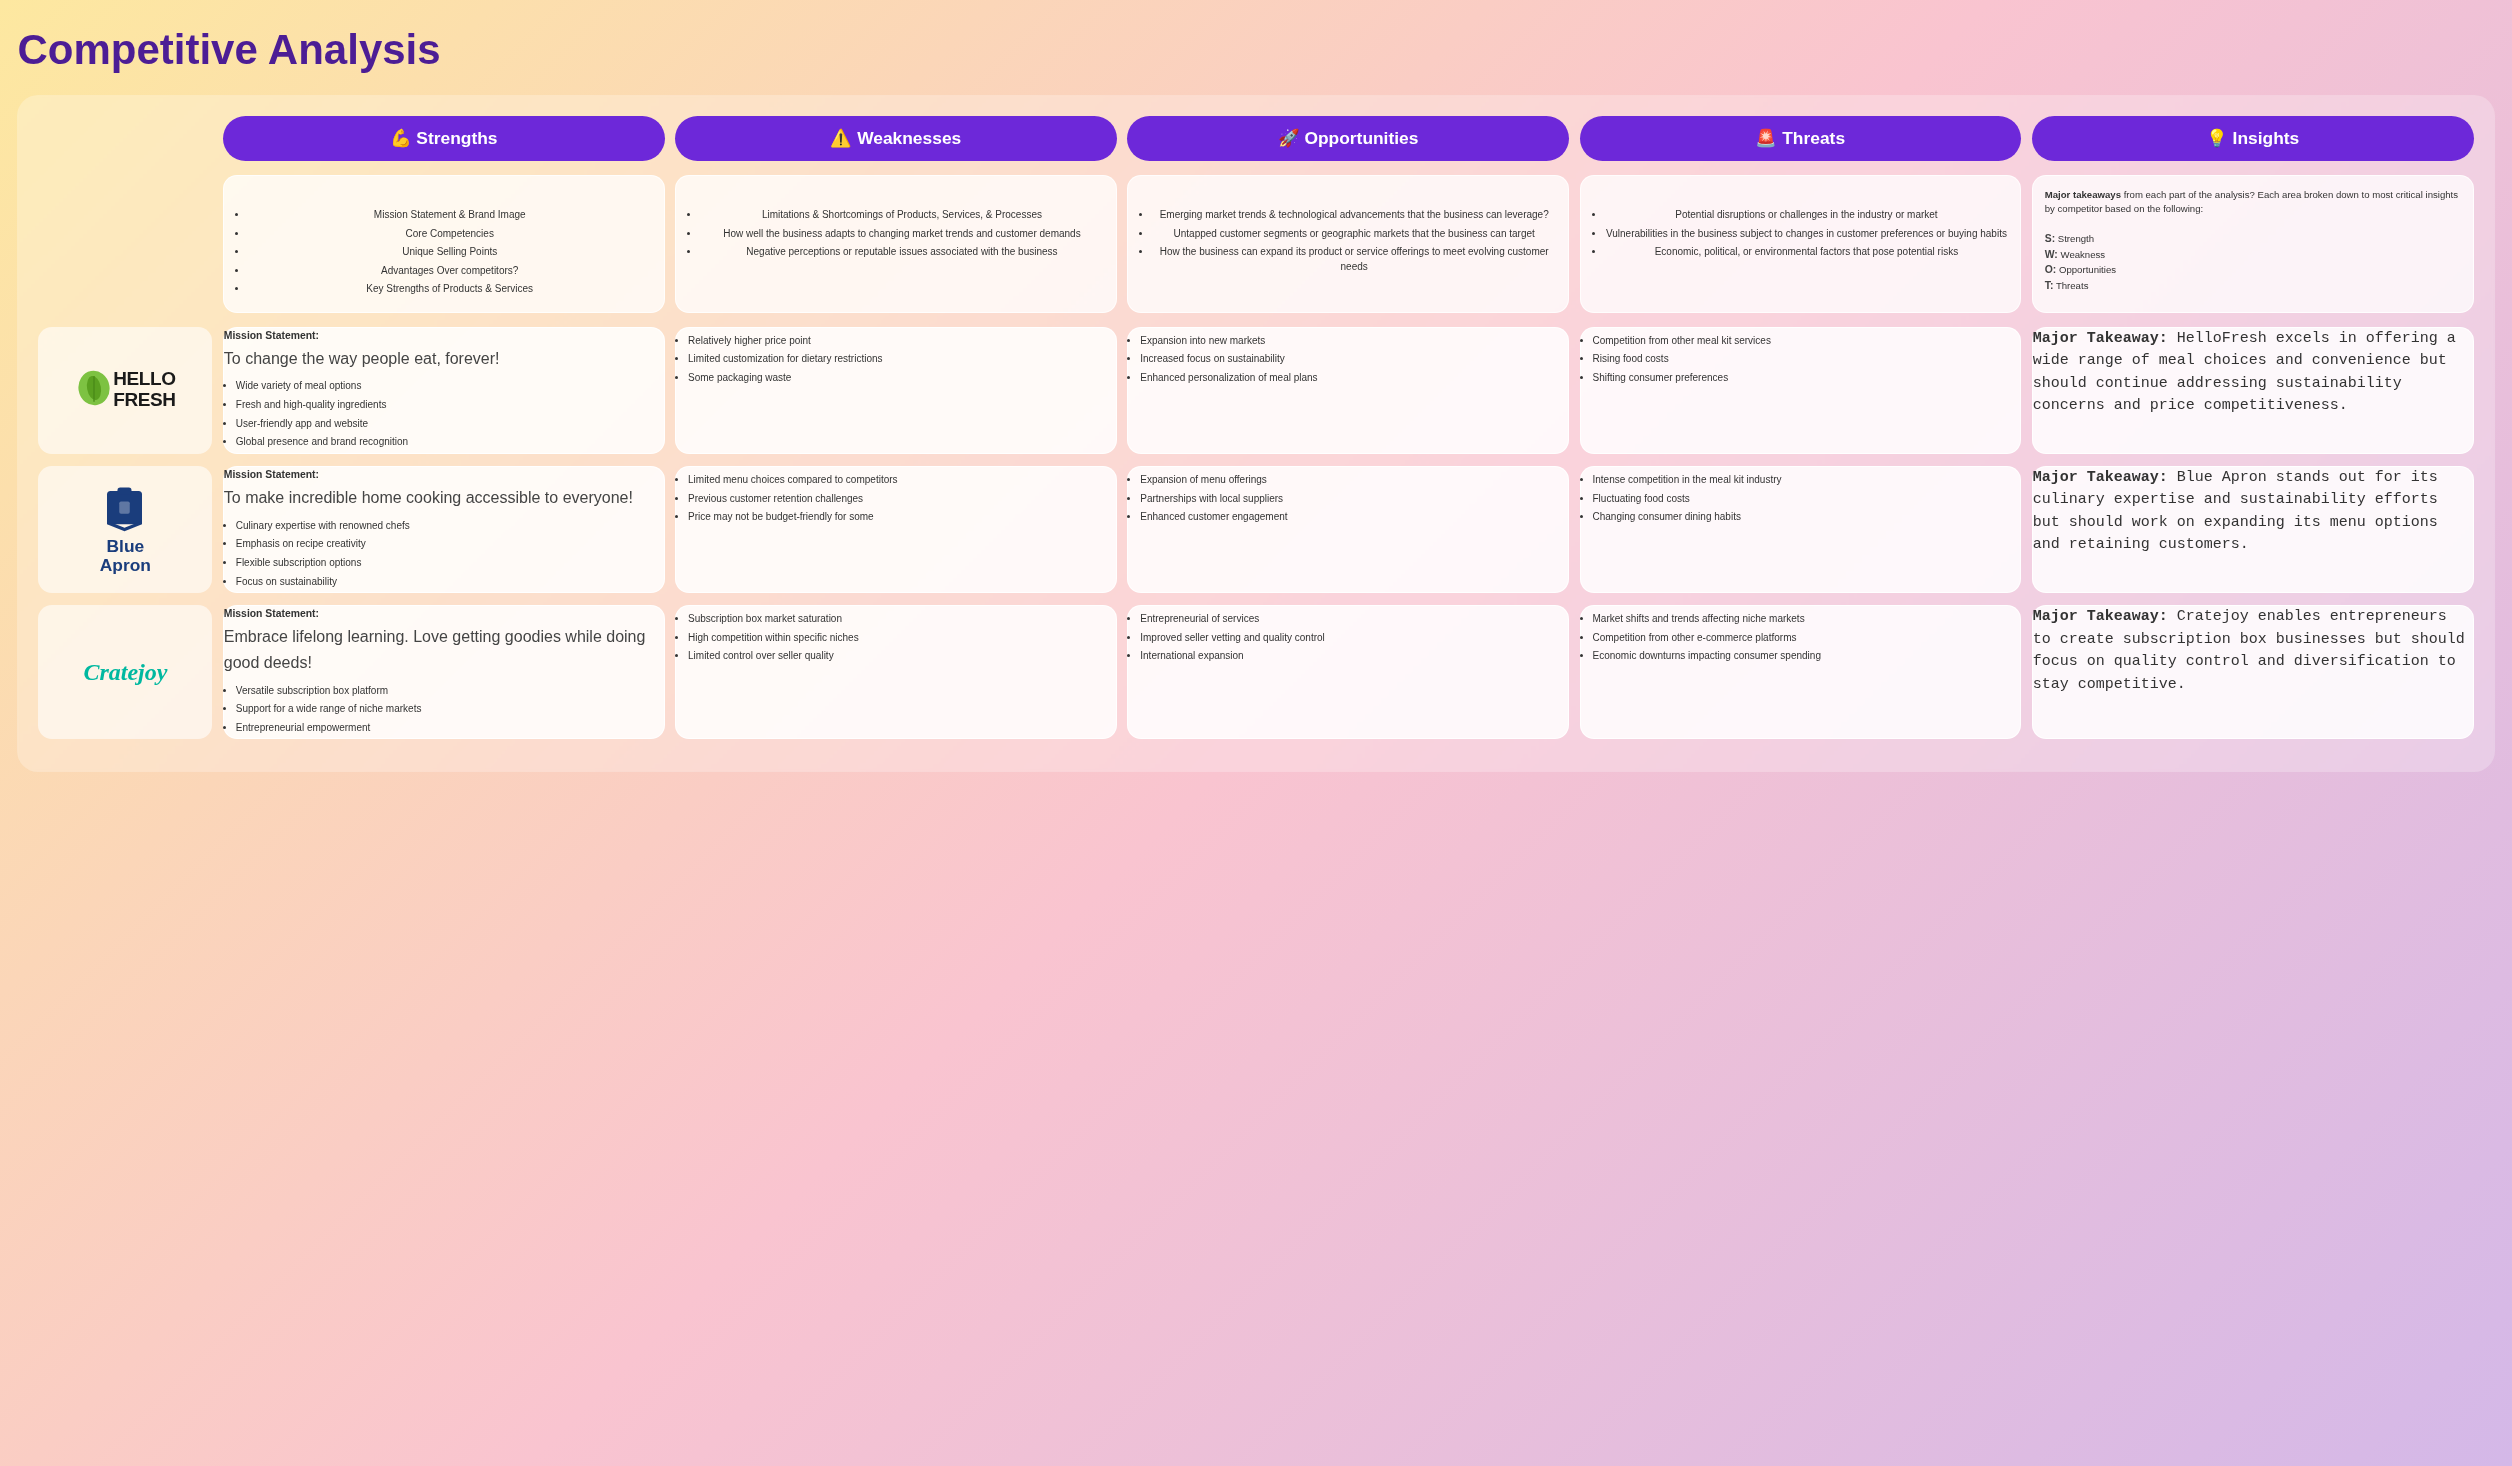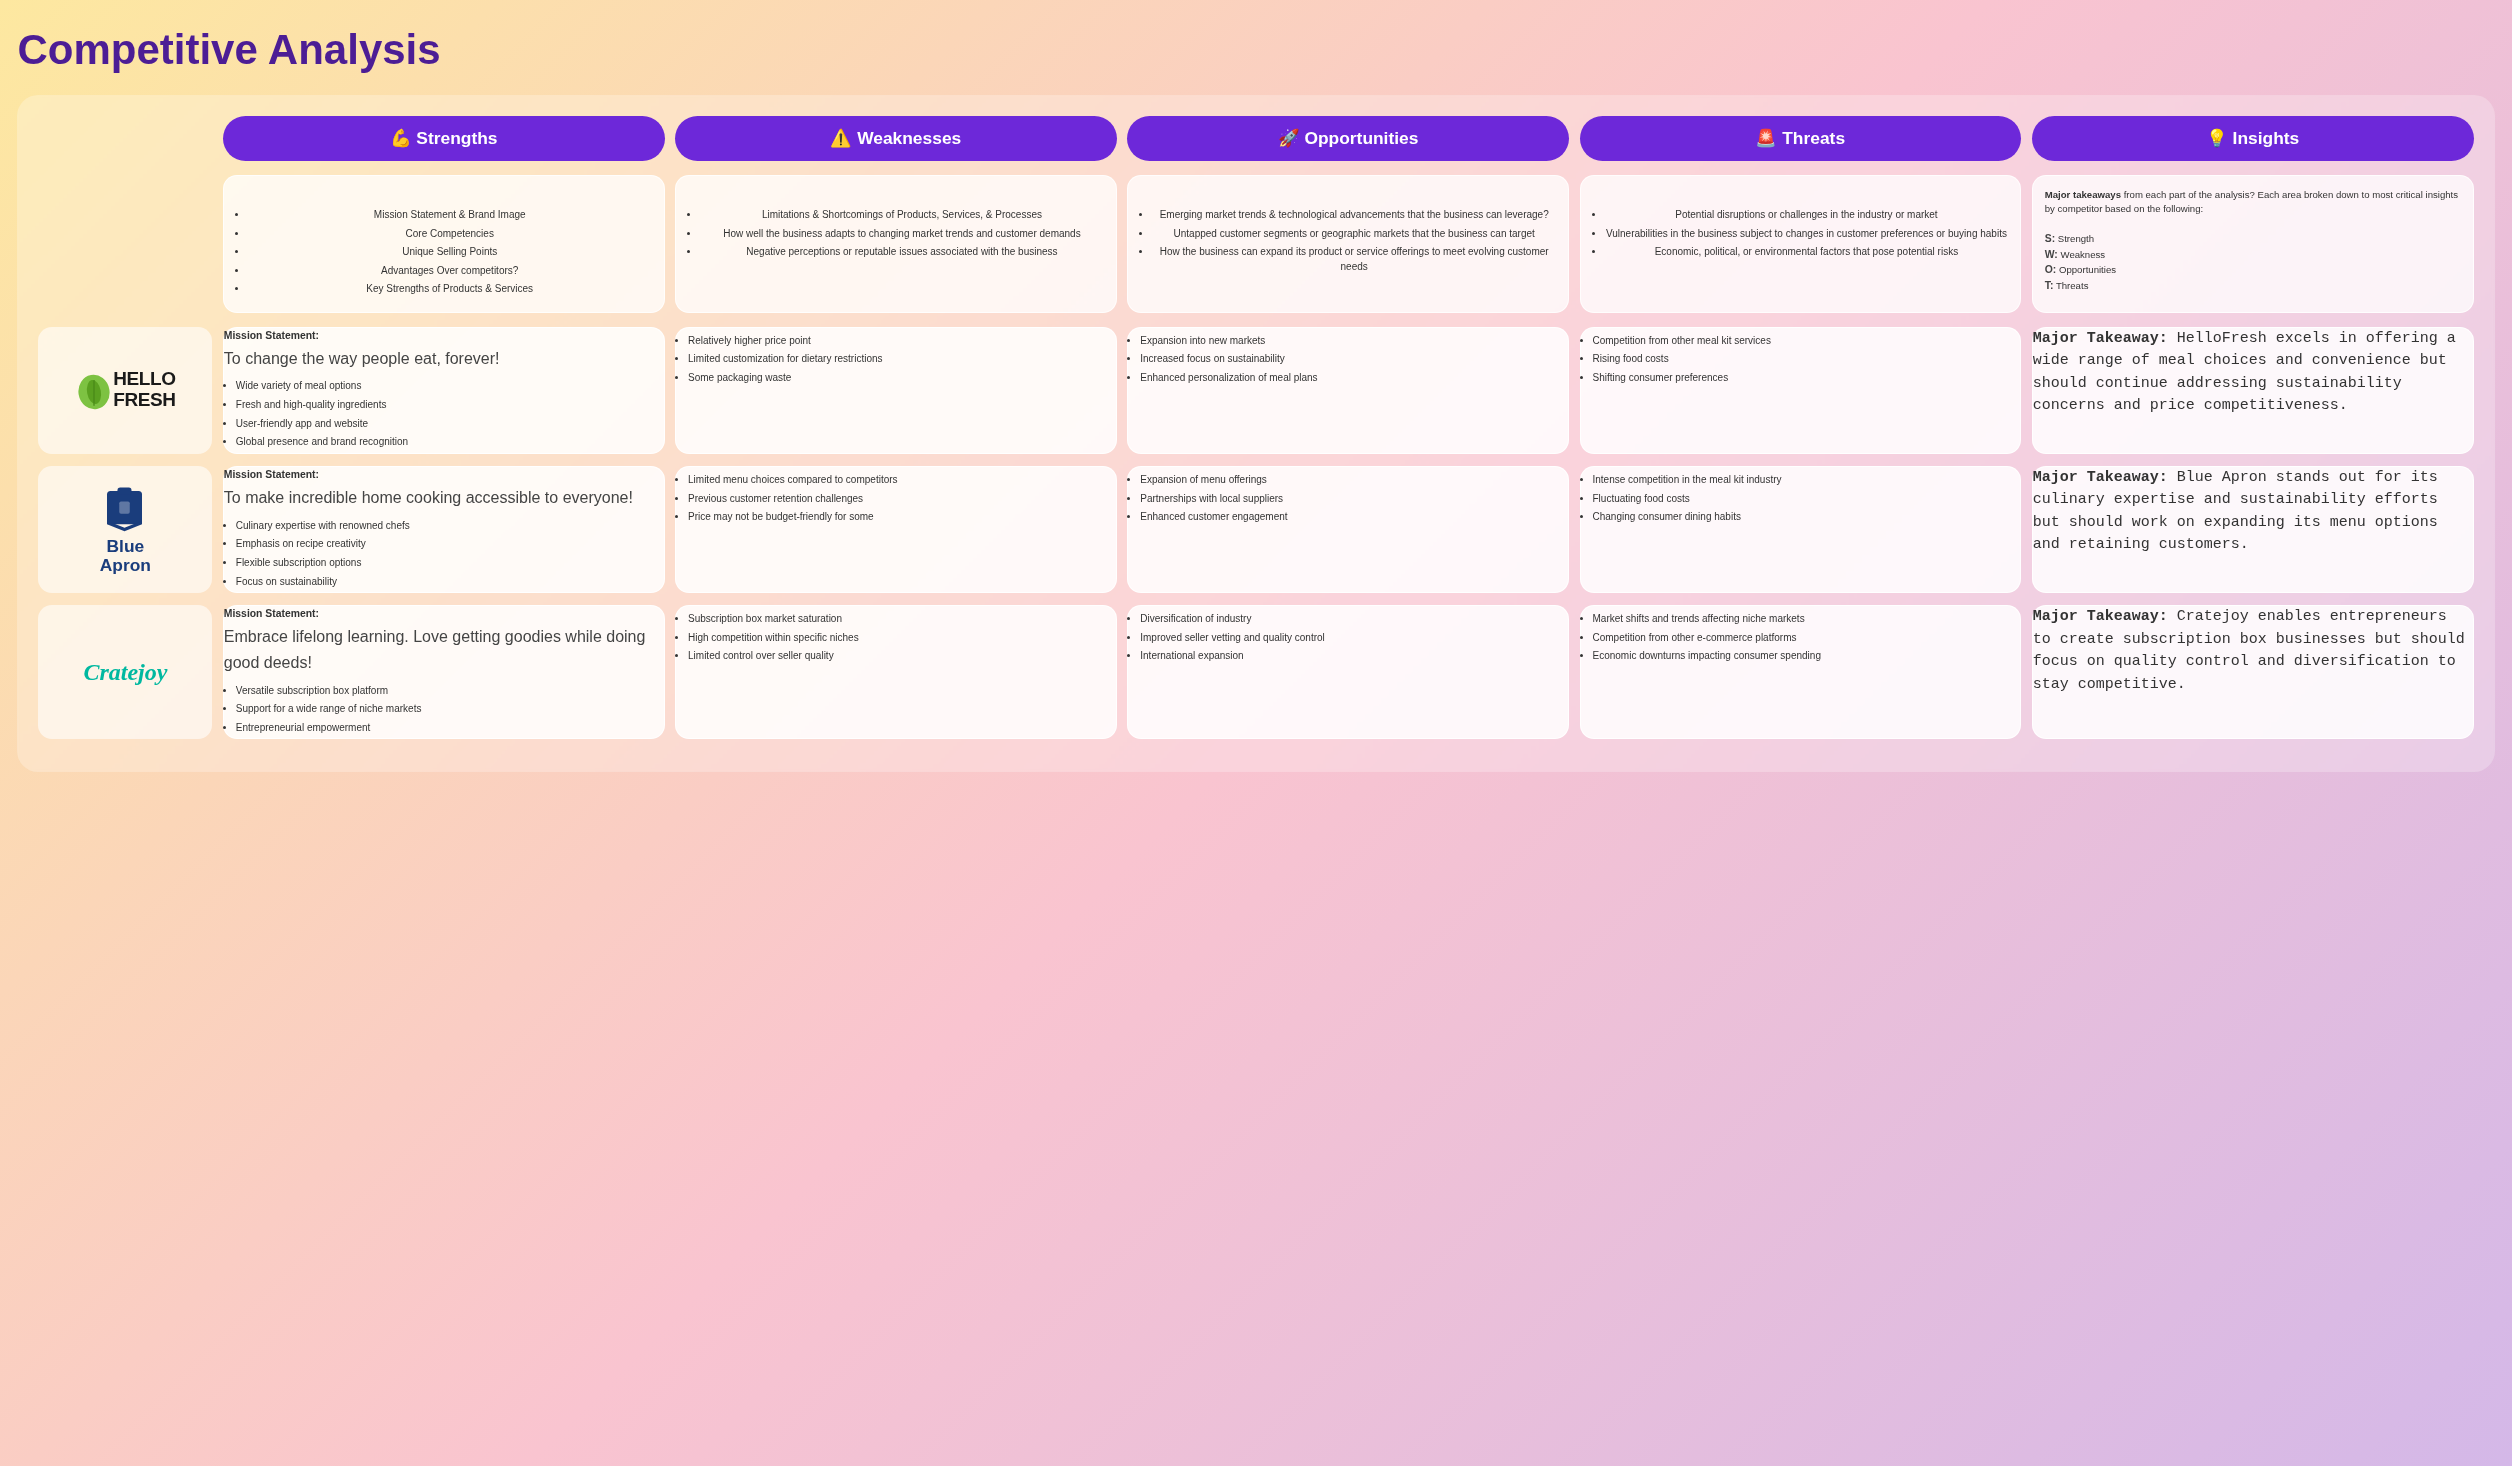--- a/index.html
+++ b/index.html
@@ -112,21 +112,21 @@
 
     
     .hellofresh-logo {
       display: flex;
       flex-direction: column;
       align-items: center;
       gap: 3.5px;
     }
     .hf-icon {
       display: flex;
-      align-items: flex-end;
+      align-items: flex-start;
       gap: 0;
     }
     .hf-leaf {
       width: 38px;
       height: 38px;
     }
     .hf-text {
       font-size: 19px;
       font-weight: 900;
       color: #1a1a1a;
@@ -355,21 +355,21 @@
     <div class="company-cell">
       <ul>
         <li>Subscription box market saturation</li>
         <li>High competition within specific niches</li>
         <li>Limited control over seller quality</li>
       </ul>
     </div>
 
     <div class="company-cell">
       <ul>
-        <li>Diversification of industry</li>
+        <li>Entrepreneurial of services</li>
         <li>Improved seller vetting and quality control</li>
         <li>International expansion</li>
       </ul>
     </div>
 
     <div class="company-cell">
       <ul>
         <li>Market shifts and trends affecting niche markets</li>
         <li>Competition from other e-commerce platforms</li>
         <li>Economic downturns impacting consumer spending</li>

